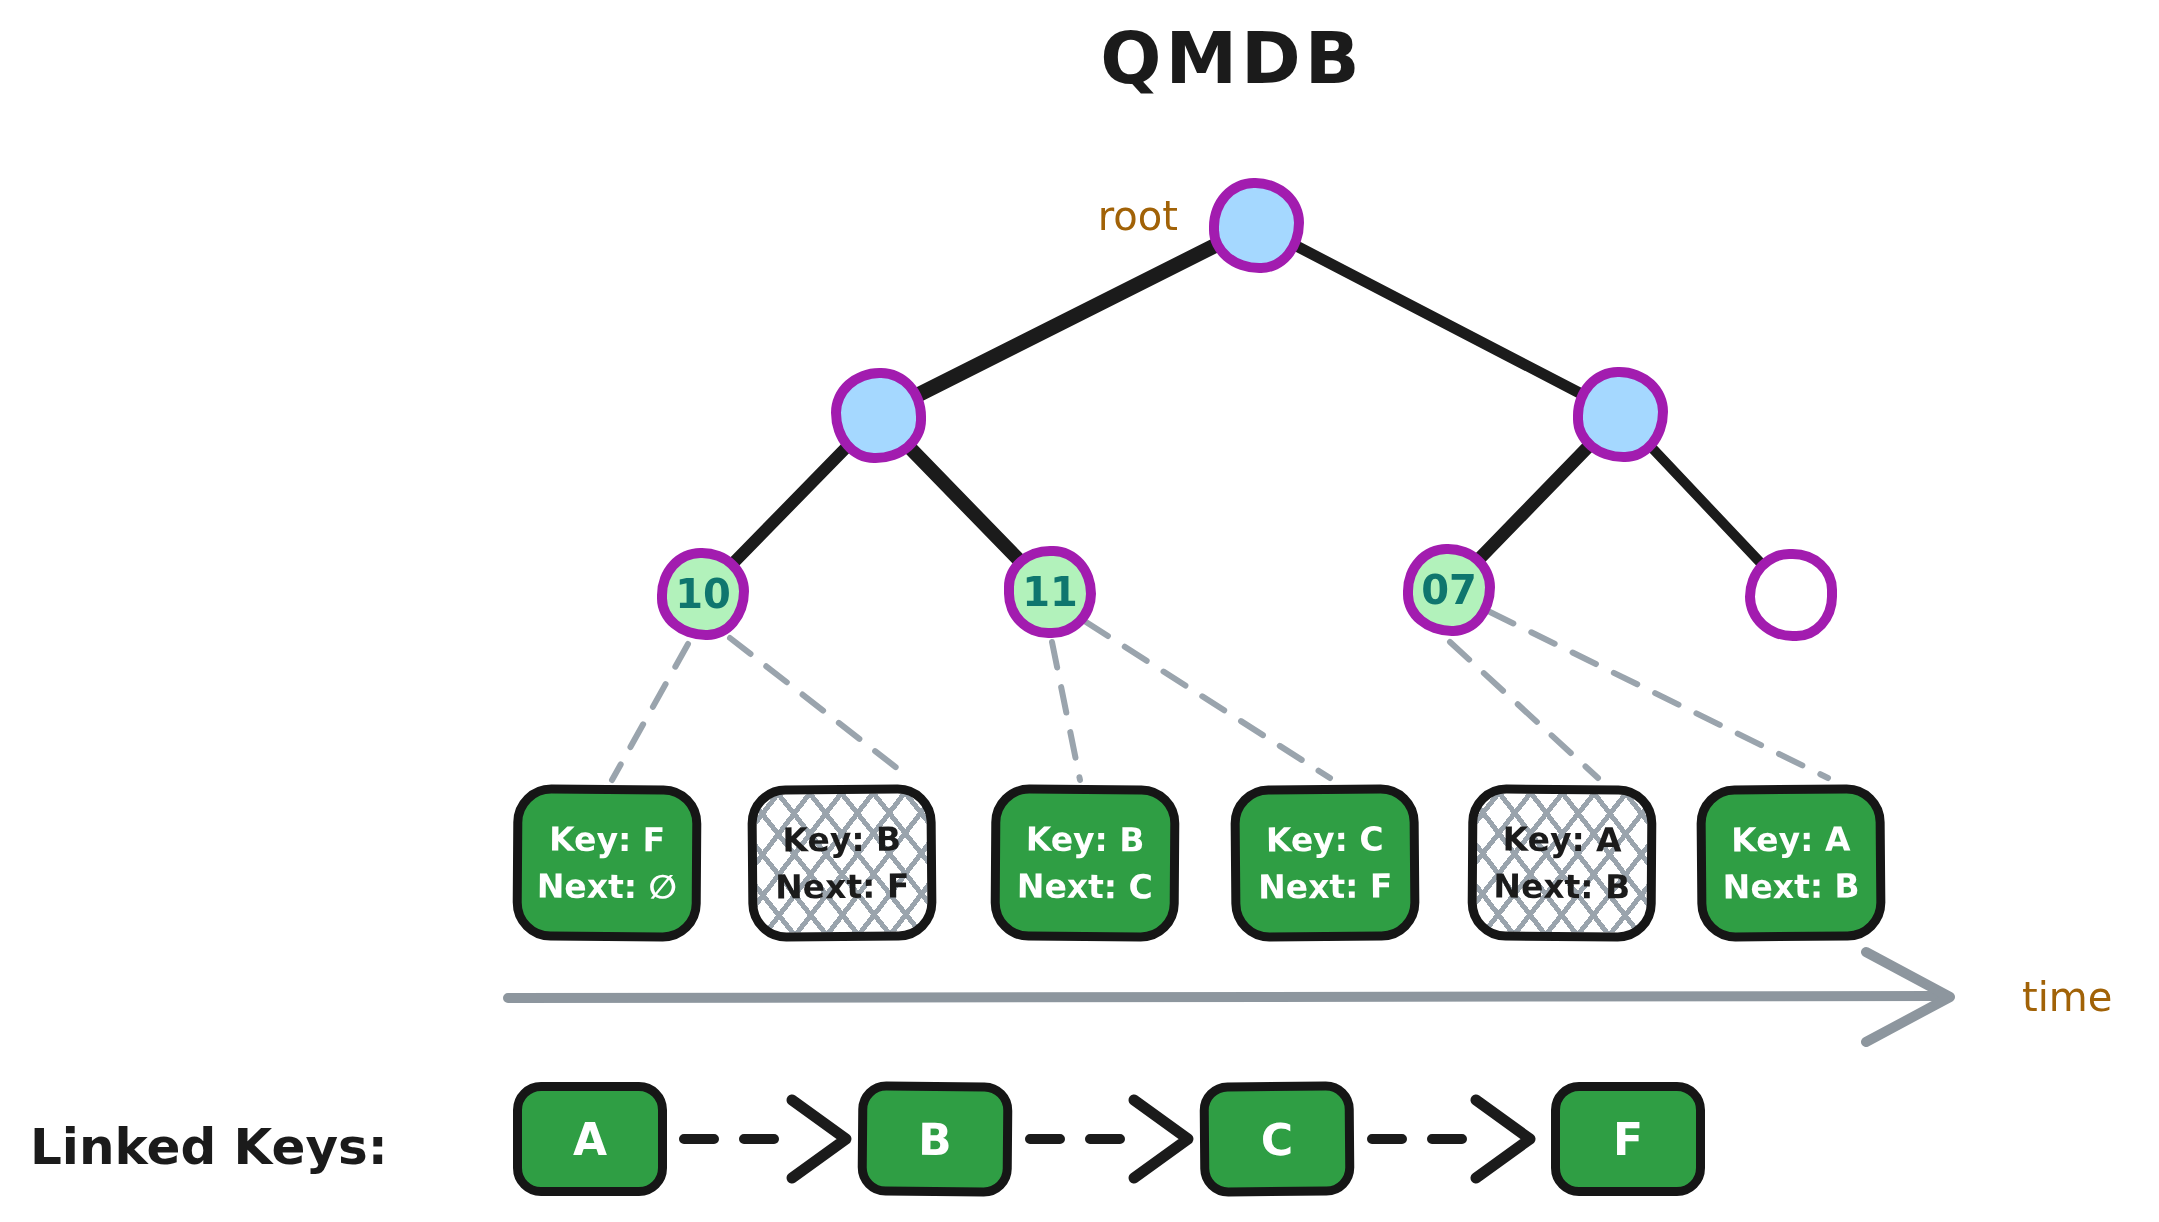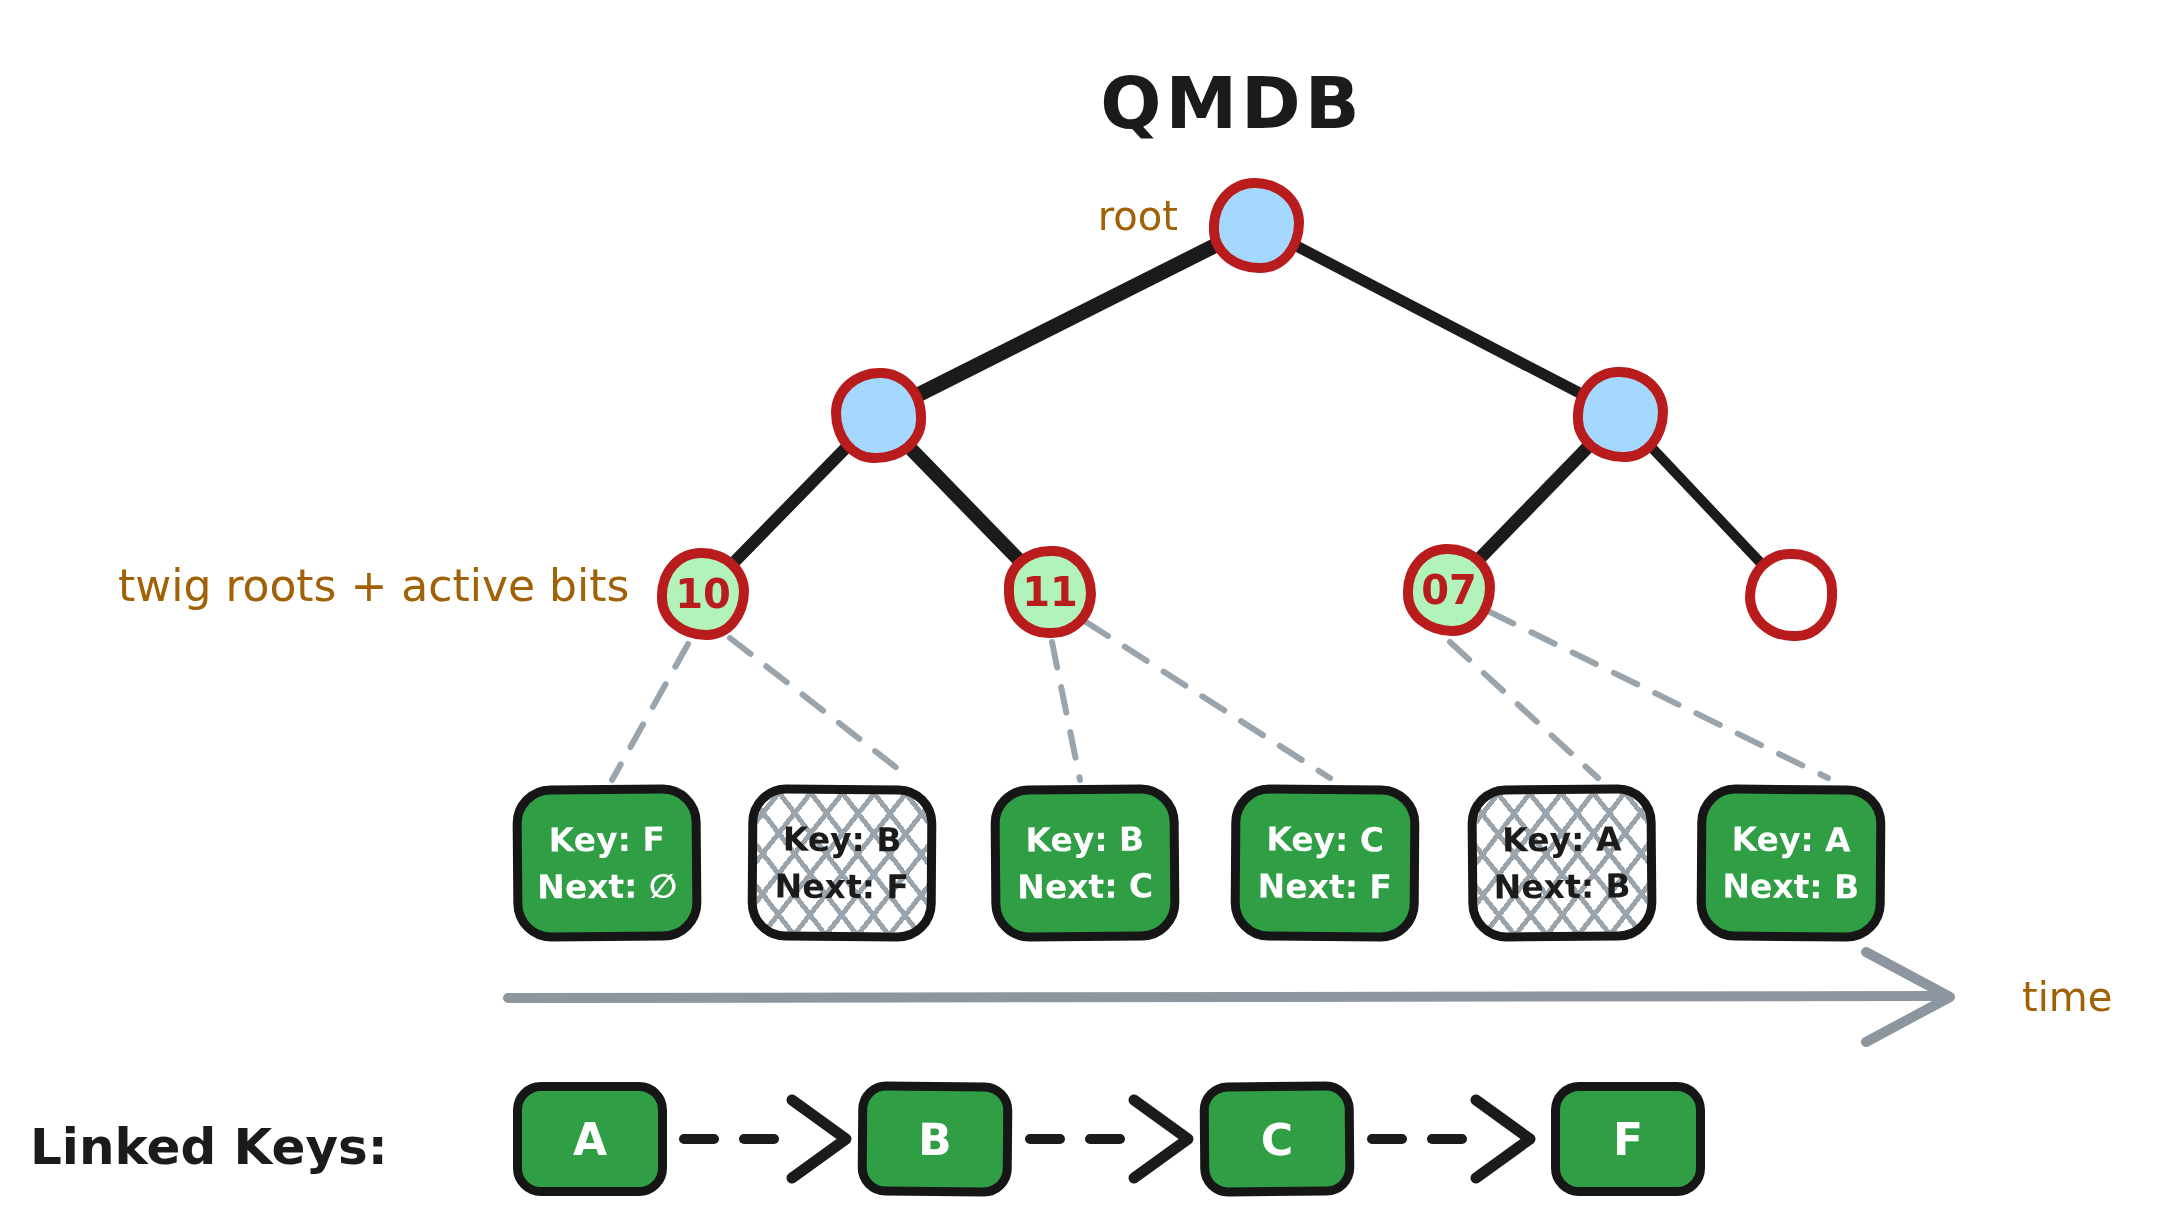--- a/index.html
+++ b/index.html
@@ -5,32 +5,32 @@
   html,body{margin:0;padding:0;background:#fff;}
   .canvas{
     position:relative;width:2159px;height:1222px;background:#ffffff;overflow:hidden;
     font-family:"DejaVu Sans",sans-serif;color:#1b1b1b;
   }
   .lines{position:absolute;left:0;top:0;width:2159px;height:1222px;}
 
   
   .node{
     position:absolute;width:92px;height:92px;box-sizing:border-box;
-    border:10px solid #b91c1c;background:#a5d8ff;
+    border:10px solid #a21caf;background:#a5d8ff;
     border-radius:48% 52% 46% 54% / 52% 48% 54% 46%;
     display:flex;align-items:center;justify-content:center;
-    font-size:40px;font-weight:600;color:#b91c1c;
+    font-size:40px;font-weight:600;color:#0f766e;
   }
   .node.blue{background:#a5d8ff;}
   .node.leaf{background:#b2f2bb;}
   .node.empty{background:#ffffff;}
 
   
   .label{position:absolute;white-space:nowrap;}
-  .title{font-size:72px;font-weight:700;letter-spacing:4px;text-align:center;margin-top:45px;}
+  .title{font-size:72px;font-weight:700;letter-spacing:4px;text-align:center;}
   .gray{color:#a16207;}
   .big{font-size:50px;font-weight:600;}
 
   
   .obox{
     position:absolute;top:785px;width:188px;height:156px;box-sizing:border-box;
     border:9px solid #161616;border-radius:38px;
     display:flex;flex-direction:column;align-items:center;justify-content:center;
     gap:14px;text-align:center;font-size:33px;font-weight:600;line-height:1;
   }
@@ -94,21 +94,20 @@
   </svg>
 
   <div class="label title" style="left:1032px;top:16px;width:400px;">QMDB</div>
 
   <div class="label gray" style="left:1020px;top:193px;width:158px;text-align:right;font-size:40px;">root</div>
 
   <div class="node blue" style="left:1209px;top:178px;width:95px;height:95px;"></div>
   <div class="node blue" style="left:831px;top:368px;width:95px;height:95px;border-radius:52% 48% 54% 46% / 48% 52% 46% 54%;"></div>
   <div class="node blue" style="left:1573px;top:367px;width:95px;height:95px;"></div>
 
-  <div class="label gray" style="left:118px;top:560px;font-size:44px;">twig roots + active bits</div>
 
   <div class="node leaf" style="left:657px;top:548px;">
     <span>10</span>
   </div>
   <div class="node leaf" style="left:1004px;top:546px;border-radius:52% 48% 50% 50% / 46% 54% 50% 50%;">
     <span>11</span>
   </div>
   <div class="node leaf" style="left:1403px;top:544px;">
     <span>07</span>
   </div>

